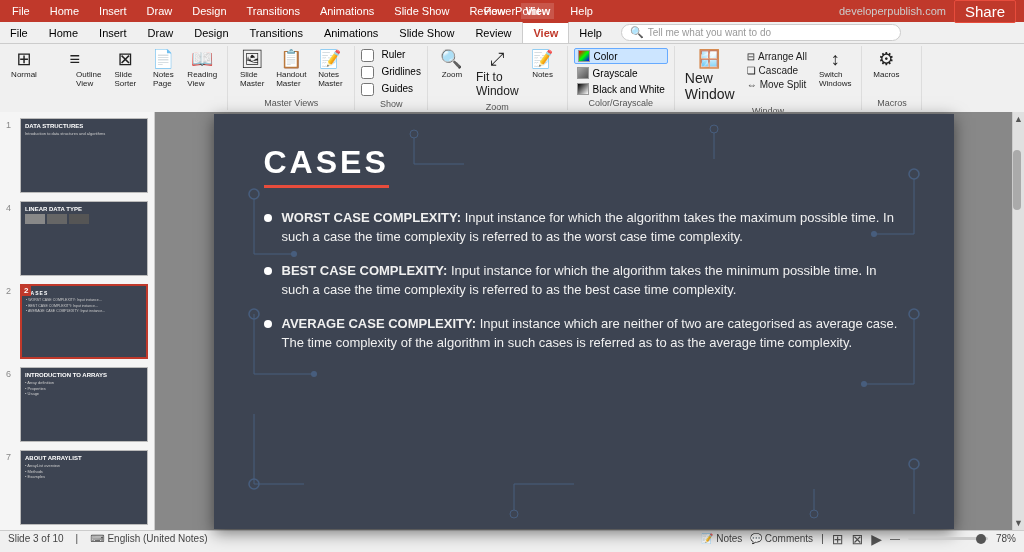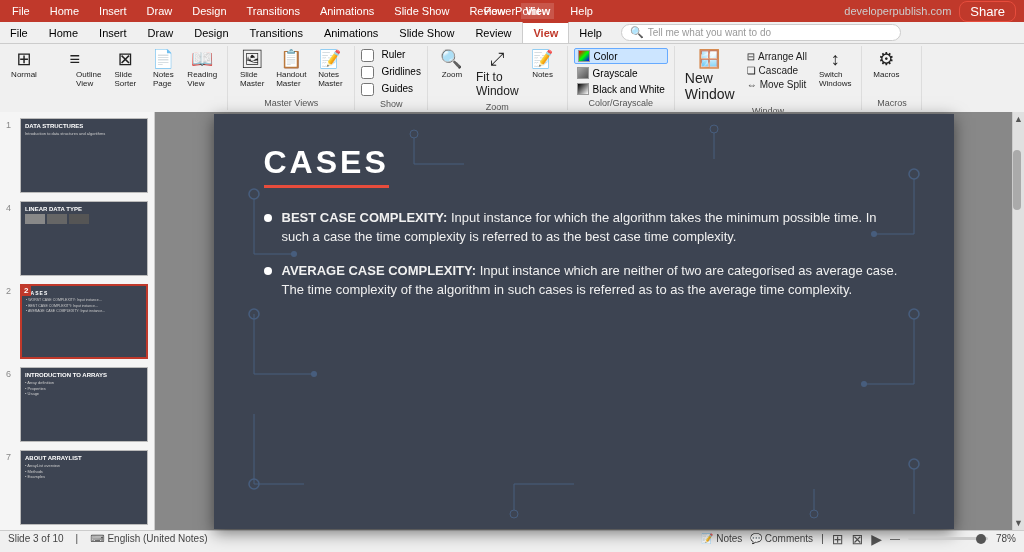--- a/index.html
+++ b/index.html
@@ -308,21 +308,21 @@
     <span>Transitions</span>
     <span>Animations</span>
     <span>Slide Show</span>
     <span>Review</span>
     <span style="font-weight:bold;background:rgba(255,255,255,0.15);">View</span>
     <span>Help</span>
   </div>
   <div class="app-title" style="color:white;font-size:11px;">PowerPoint</div>
   <div style="margin-left:auto;display:flex;align-items:center;gap:8px;">
     <span style="color:#ccc;font-size:11px;">developerpublish.com</span>
-    <button style="background:#c0392b;color:white;border:1px solid #e74c3c;padding:2px 10px;border-radius:8px;font-size:13px;cursor:pointer;">Share</button>
+    <button style="background:#c0392b;color:white;border:1px solid #e74c3c;padding:2px 10px;border-radius:2px;font-size:15px;cursor:pointer;">Share</button>
   </div>
 </div>
 
 <div id="ribbon-tabs">
   <span class="ribbon-tab">File</span>
   <span class="ribbon-tab">Home</span>
   <span class="ribbon-tab">Insert</span>
   <span class="ribbon-tab">Draw</span>
   <span class="ribbon-tab">Design</span>
   <span class="ribbon-tab">Transitions</span>
@@ -585,20 +585,24 @@
         <line x1="300" y1="396" x2="300" y2="370" stroke="#6af" stroke-width="1"></line>
         <line x1="300" y1="370" x2="360" y2="370" stroke="#6af" stroke-width="1"></line>
         <circle cx="600" cy="400" r="4" fill="none" stroke="#6af" stroke-width="1"></circle>
         <line x1="600" y1="396" x2="600" y2="375" stroke="#6af" stroke-width="1"></line>
       </svg>
 
       <div class="slide-content">
         <div class="slide-heading">CASES</div>
 
         <ul class="bullet-list">
+          <li>
+            <span class="bullet-dot-white"></span>
+            <span><span class="bullet-keyword">WORST CASE COMPLEXITY:</span><span> Input instance for which the algorithm takes the maximum possible time. In such a case the time complexity is referred to as the worst case time complexity.</span></span>
+          </li>
           <li>
             <span class="bullet-dot-white"></span>
             <span><span class="bullet-keyword">BEST CASE COMPLEXITY:</span><span> Input  instance for which the algorithm takes the minimum possible time. In such a case the time complexity is referred to as the best case time complexity.</span></span>
           </li>
           <li>
             <span class="bullet-dot-white"></span>
             <span><span class="bullet-keyword">AVERAGE CASE COMPLEXITY:</span><span> Input instance which are neither of two are categorised as average case. The time complexity of the algorithm in such cases is referred as to as the average time complexity.</span></span>
           </li>
         </ul>
       </div>

